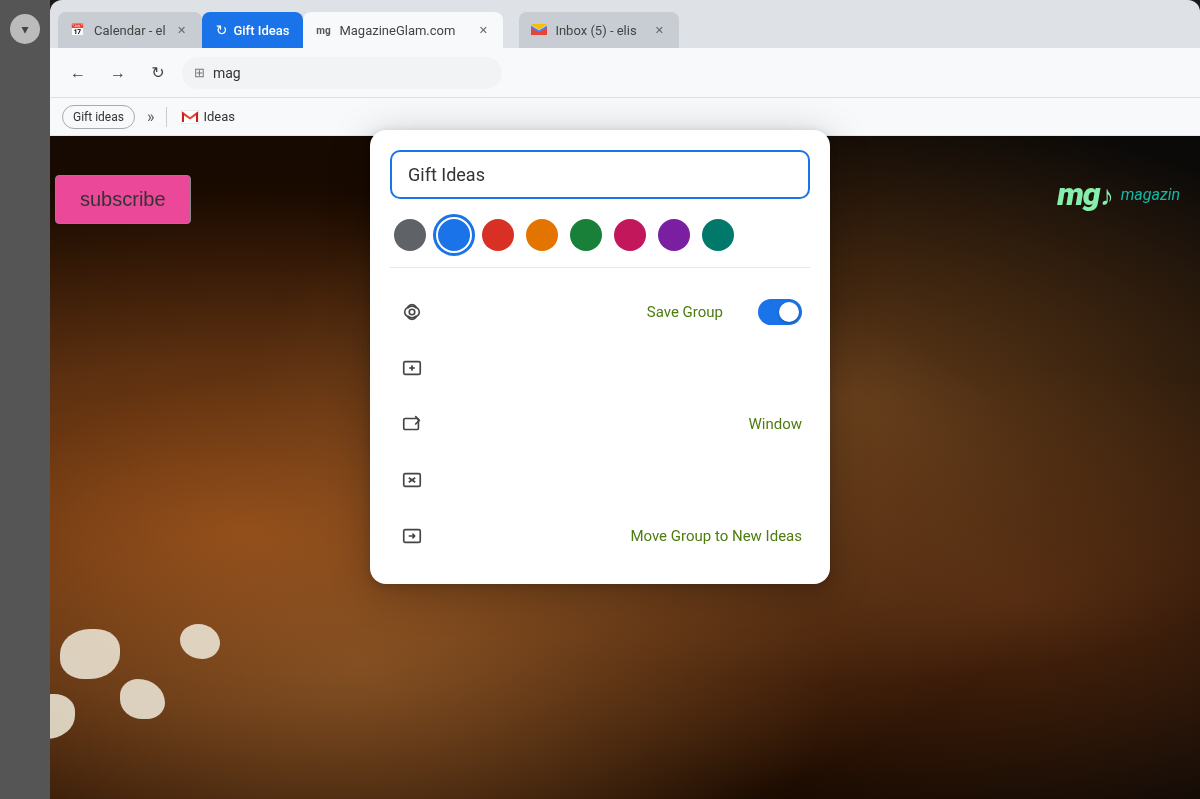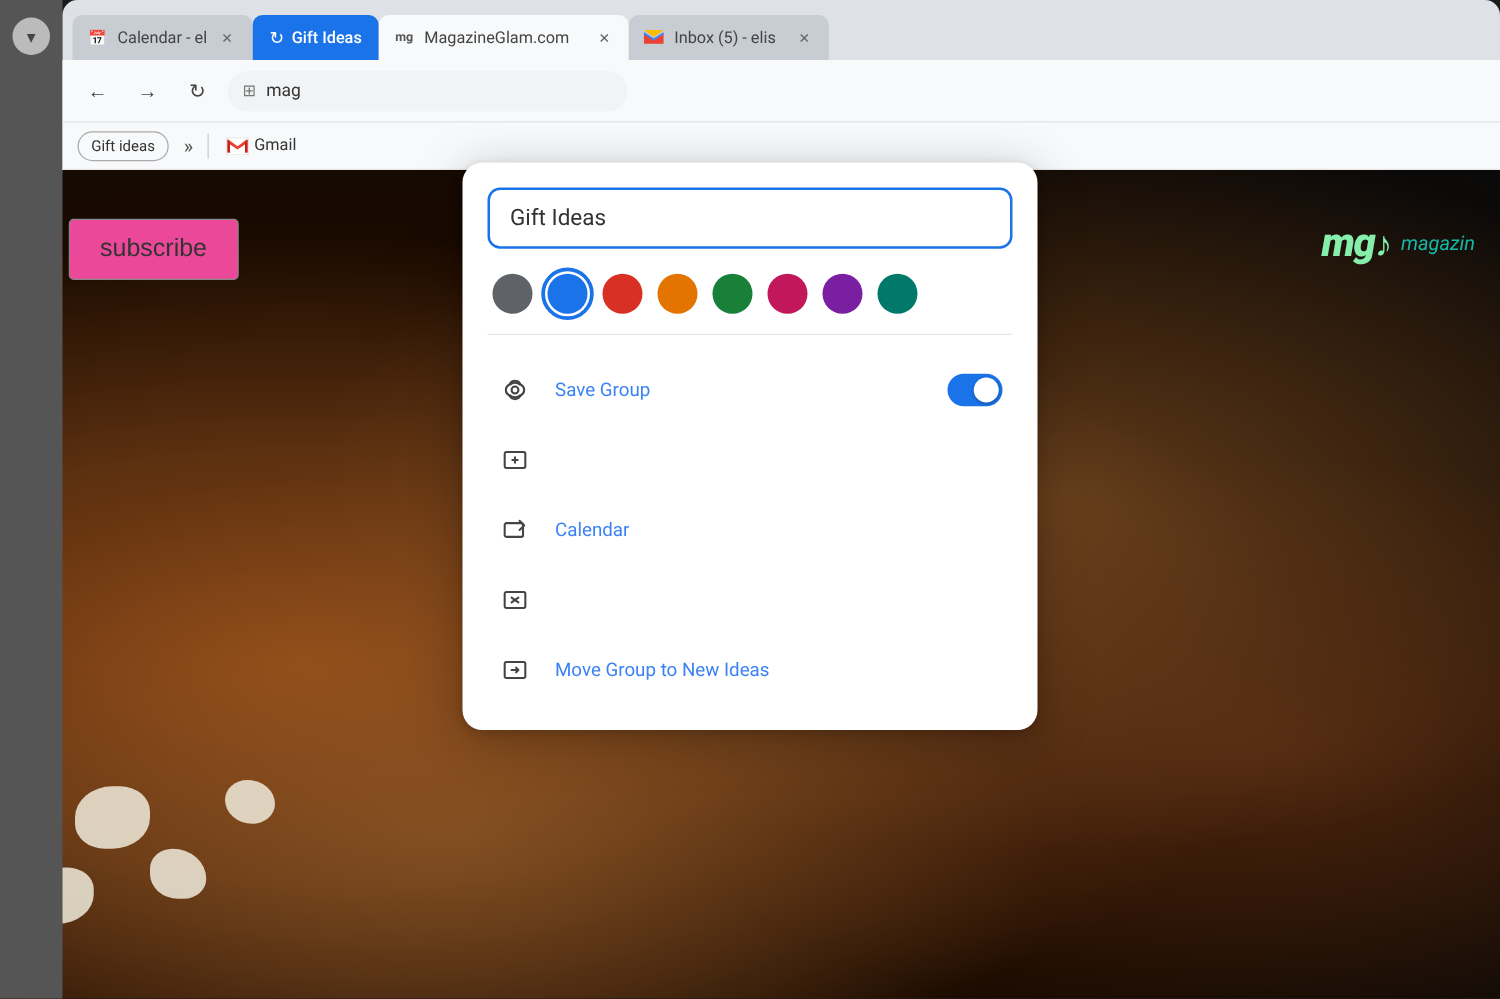--- a/index.html
+++ b/index.html
@@ -311,26 +311,27 @@
     .popup-divider {
       height: 1px;
       background: #e8e8e8;
       margin: 16px 0;
     }
 
     
     .menu-item {
       display: flex;
       align-items: center;
-      gap: 18px;
+      gap: 35px;
       padding: 14px 8px;
       border-radius: 8px;
       cursor: pointer;
       font-size: 16px;
-      color: #3b82f6;
+      color: #4d7c0f;
+      text-align: right;
     }
 
     .menu-icon {
       width: 28px; height: 28px;
       display: flex; align-items: center; justify-content: center;
       flex-shrink: 0;
     }
 
     .menu-icon svg {
       width: 22px; height: 22px;
@@ -414,21 +415,21 @@
       <span class="sync-icon">↻</span>
       <span>Gift Ideas</span>
     </div>
 
     <div class="tab" style="background:#f8f9fa; min-width:200px;">
       <span class="tab-favicon" style="font-size:10px; font-weight:bold; color:#555;">mg</span>
       <span>MagazineGlam.com</span>
       <div class="tab-close">✕</div>
     </div>
 
-    <div class="tab" style="min-width:160px;">
+    <div class="tab" style="min-width:160px;margin-left:16px;">
       <span class="tab-favicon">
 
         <svg width="16" height="12" viewBox="0 0 16 12">
           <path d="M0 2.5L8 7.5L16 2.5V11H0V2.5Z" fill="#EA4335"></path>
           <path d="M0 2.5L8 7.5L16 2.5" fill="none" stroke="#4285F4" stroke-width="1.5"></path>
           <path d="M0 0H16L8 5.5L0 0Z" fill="#FBBC05"></path>
           <path d="M0 0L8 5.5" fill="none" stroke="#34A853" stroke-width="0"></path>
         </svg>
       </span>
       <span>Inbox (5) - elis</span>
@@ -454,21 +455,21 @@
     <div class="gmail-bookmark">
       <div class="gmail-m">
         <svg width="18" height="14" viewBox="0 0 18 14">
           <rect x="0" y="0" width="18" height="14" rx="2" fill="white" stroke="#ddd"></rect>
           <path d="M1 2L9 8L17 2" stroke="#EA4335" stroke-width="1.5" fill="none"></path>
           <path d="M1 2L1 12H3V5.5L9 9.5L15 5.5V12H17V2L9 8L1 2Z" fill="#EA4335"></path>
           <path d="M1 2L3 3.5V12H1V2Z" fill="#C5221F"></path>
           <path d="M17 2L15 3.5V12H17V2Z" fill="#C5221F"></path>
         </svg>
       </div>
-      <span>Gmail</span>
+      <span>Ideas</span>
     </div>
   </div>
 
 </div>
 
 <div class="subscribe-area">
   <button class="subscribe-btn">subscribe</button>
 </div>
 
 <div class="mag-logo-area">
@@ -522,21 +523,21 @@
     </div>
   </div>
 
   <div class="menu-item">
     <div class="menu-icon">
       <svg viewBox="0 0 24 24" fill="none" stroke="#444" stroke-width="1.8">
         <rect x="3" y="6" width="16" height="12" rx="1.5"></rect>
         <path d="M16 4l4 4-4 4" stroke-linecap="round" stroke-linejoin="round"></path>
       </svg>
     </div>
-    <span class="menu-label">Calendar</span>
+    <span class="menu-label">Window</span>
   </div>
 
   <div class="menu-item">
     <div class="menu-icon">
       <svg viewBox="0 0 24 24" fill="none" stroke="#444" stroke-width="1.8">
         <rect x="3" y="5" width="18" height="14" rx="1.5"></rect>
         <line x1="8.5" y1="9.5" x2="15.5" y2="14.5"></line>
         <line x1="15.5" y1="9.5" x2="8.5" y2="14.5"></line>
       </svg>
     </div>

